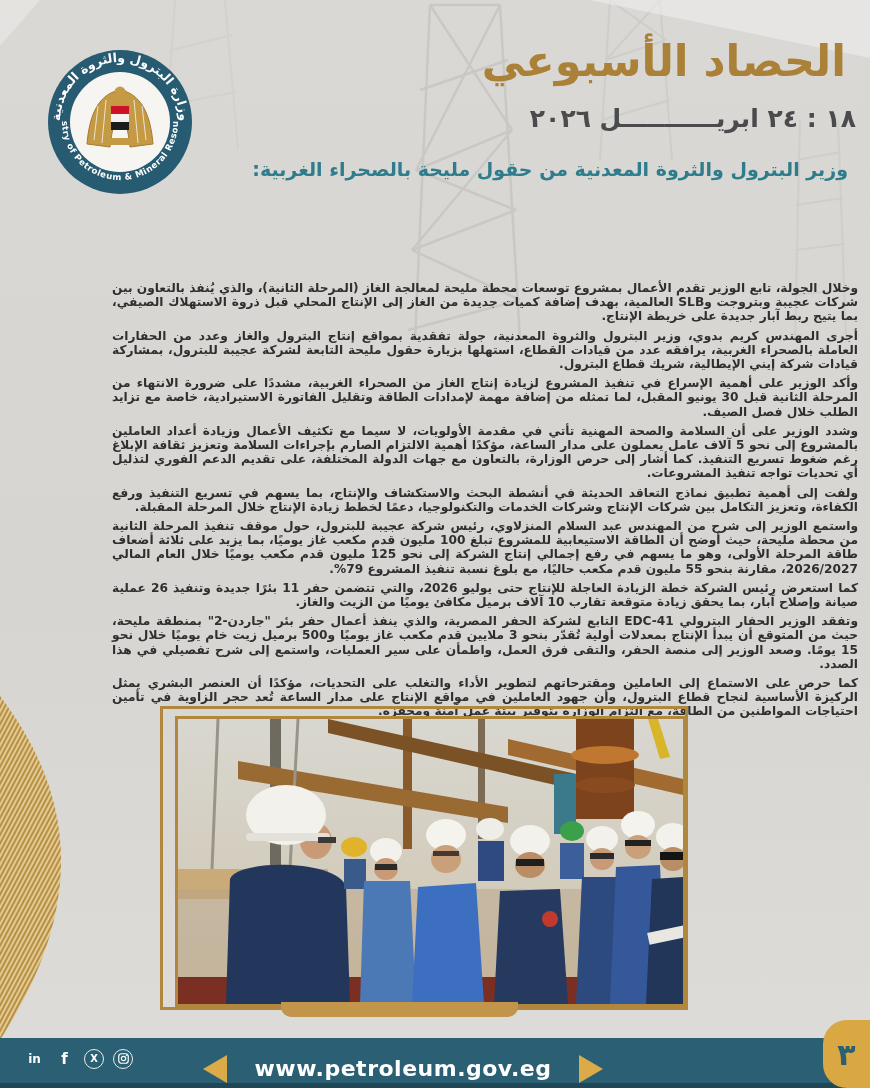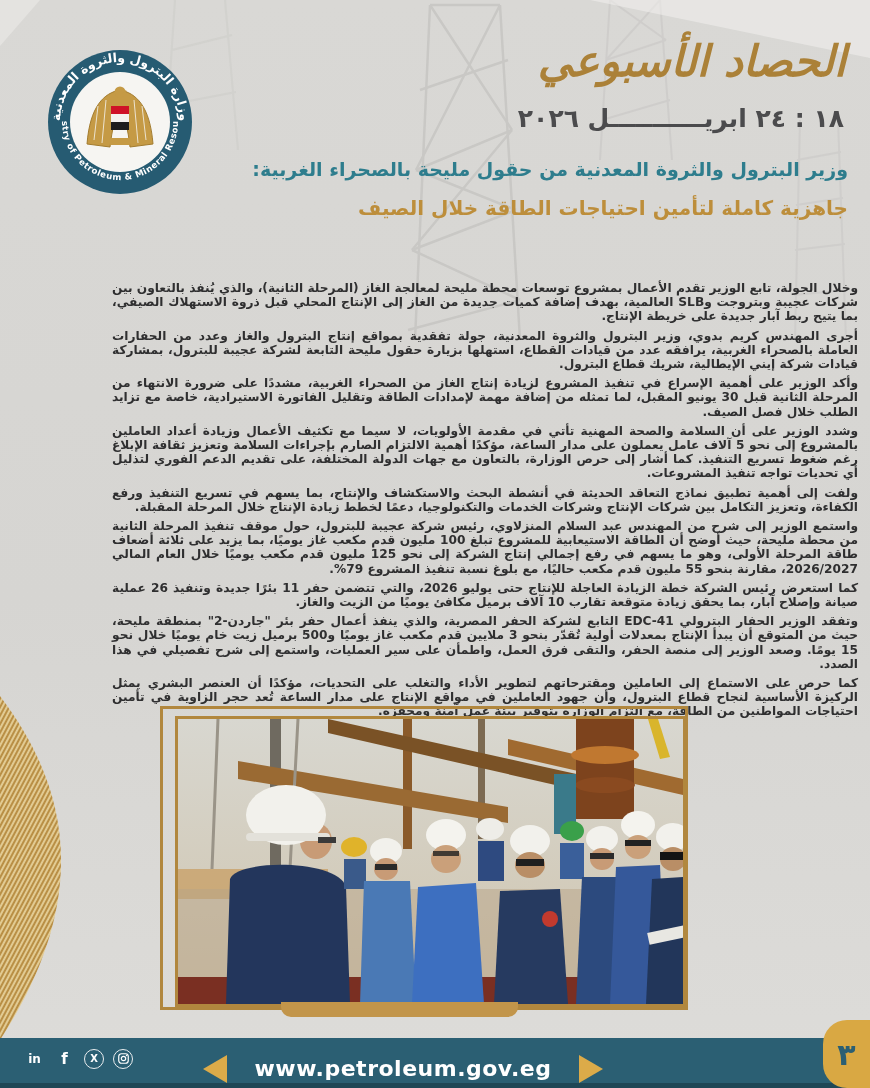--- a/index.html
+++ b/index.html
@@ -11,24 +11,24 @@
   
   .bg-rigs{position:absolute;left:0;top:0;width:870px;height:1088px;pointer-events:none;}
   .fan{
     position:absolute;left:0;top:688px;width:120px;height:360px;pointer-events:none;
   }
   
   .logo{position:absolute;left:46px;top:48px;width:148px;height:148px;}
   .title{
     position:absolute;right:24px;top:36px;width:560px;
     direction:rtl;text-align:right;
-    font-size:43px;font-weight:bold;color:#ab8138;letter-spacing:-1px;font-style:italic;
+    font-size:43px;font-weight:bold;color:#ab8138;letter-spacing:-1px;
   }
   .date{
-    position:absolute;right:26px;top:104px;width:560px;
+    position:absolute;right:14px;top:104px;width:560px;
     direction:rtl;text-align:right;
     font-size:25px;font-weight:bold;color:#4b4b4d;
   }
   
   .heads{position:absolute;right:22px;top:158px;width:826px;direction:rtl;text-align:right;}
   .h-teal{font-size:19px;font-weight:bold;color:#2e7d8d;margin:0 0 16px 0;}
   .h-gold{font-size:20px;font-weight:bold;color:#bd8e3b;margin:0 0 17px 0;}
   
   .article{
     position:absolute;right:12px;left:112px;top:281px;
@@ -142,21 +142,20 @@
         <rect x="63" y="90" width="22" height="7" rx="2" fill="#c59a45"></rect>
       </g>
     </svg>
   </div>
 
   <div class="title">الحصاد الأسبوعي</div>
   <div class="date">١٨ : ٢٤ ابريـــــــــــل ٢٠٢٦</div>
 
   <div class="heads">
     <p class="h-teal">وزير البترول والثروة المعدنية من حقول مليحة بالصحراء الغربية:</p>
-    <p class="h-gold">جاهزية كاملة لتأمين احتياجات الطاقة خلال الصيف</p>
   </div>
 
   <div class="article">
     <p>وخلال الجولة، تابع الوزير تقدم الأعمال بمشروع توسعات محطة مليحة لمعالجة الغاز (المرحلة الثانية)، والذي يُنفذ بالتعاون بين شركات عجيبة وبتروجت وSLB العالمية، بهدف إضافة كميات جديدة من الغاز إلى الإنتاج المحلي قبل ذروة الاستهلاك الصيفي، بما يتيح ربط آبار جديدة على خريطة الإنتاج.</p>
     <p>أجرى المهندس كريم بدوي، وزير البترول والثروة المعدنية، جولة تفقدية بمواقع إنتاج البترول والغاز وعدد من الحفارات العاملة بالصحراء الغربية، يرافقه عدد من قيادات القطاع، استهلها بزيارة حقول مليحة التابعة لشركة عجيبة للبترول، بمشاركة قيادات شركة إيني الإيطالية، شريك قطاع البترول.</p>
     <p>وأكد الوزير على أهمية الإسراع في تنفيذ المشروع لزيادة إنتاج الغاز من الصحراء الغربية، مشددًا على ضرورة الانتهاء من المرحلة الثانية قبل 30 يونيو المقبل، لما تمثله من إضافة مهمة لإمدادات الطاقة وتقليل الفاتورة الاستيرادية، خاصة مع تزايد الطلب خلال فصل الصيف.</p>
     <p>وشدد الوزير على أن السلامة والصحة المهنية تأتي في مقدمة الأولويات، لا سيما مع تكثيف الأعمال وزيادة أعداد العاملين بالمشروع إلى نحو 5 آلاف عامل يعملون على مدار الساعة، مؤكدًا أهمية الالتزام الصارم بإجراءات السلامة وتعزيز ثقافة الإبلاغ رغم ضغوط تسريع التنفيذ. كما أشار إلى حرص الوزارة، بالتعاون مع جهات الدولة المختلفة، على تقديم الدعم الفوري لتذليل أي تحديات تواجه تنفيذ المشروعات.</p>
     <p>ولفت إلى أهمية تطبيق نماذج التعاقد الحديثة في أنشطة البحث والاستكشاف والإنتاج، بما يسهم في تسريع التنفيذ ورفع الكفاءة، وتعزيز التكامل بين شركات الإنتاج وشركات الخدمات والتكنولوجيا، دعمًا لخطط زيادة الإنتاج خلال المرحلة المقبلة.</p>
     <p>واستمع الوزير إلى شرح من المهندس عبد السلام المنزلاوي، رئيس شركة عجيبة للبترول، حول موقف تنفيذ المرحلة الثانية من محطة مليحة، حيث أوضح أن الطاقة الاستيعابية للمشروع تبلغ 100 مليون قدم مكعب غاز يوميًا، بما يزيد على ثلاثة أضعاف طاقة المرحلة الأولى، وهو ما يسهم في رفع إجمالي إنتاج الشركة إلى نحو 125 مليون قدم مكعب يوميًا خلال العام المالي 2026/2027، مقارنة بنحو 55 مليون قدم مكعب حاليًا، مع بلوغ نسبة تنفيذ المشروع 79%.</p>
     <p>كما استعرض رئيس الشركة خطة الزيادة العاجلة للإنتاج حتى يوليو 2026، والتي تتضمن حفر 11 بئرًا جديدة وتنفيذ 26 عملية صيانة وإصلاح آبار، بما يحقق زيادة متوقعة تقارب 10 آلاف برميل مكافئ يوميًا من الزيت والغاز.</p>

